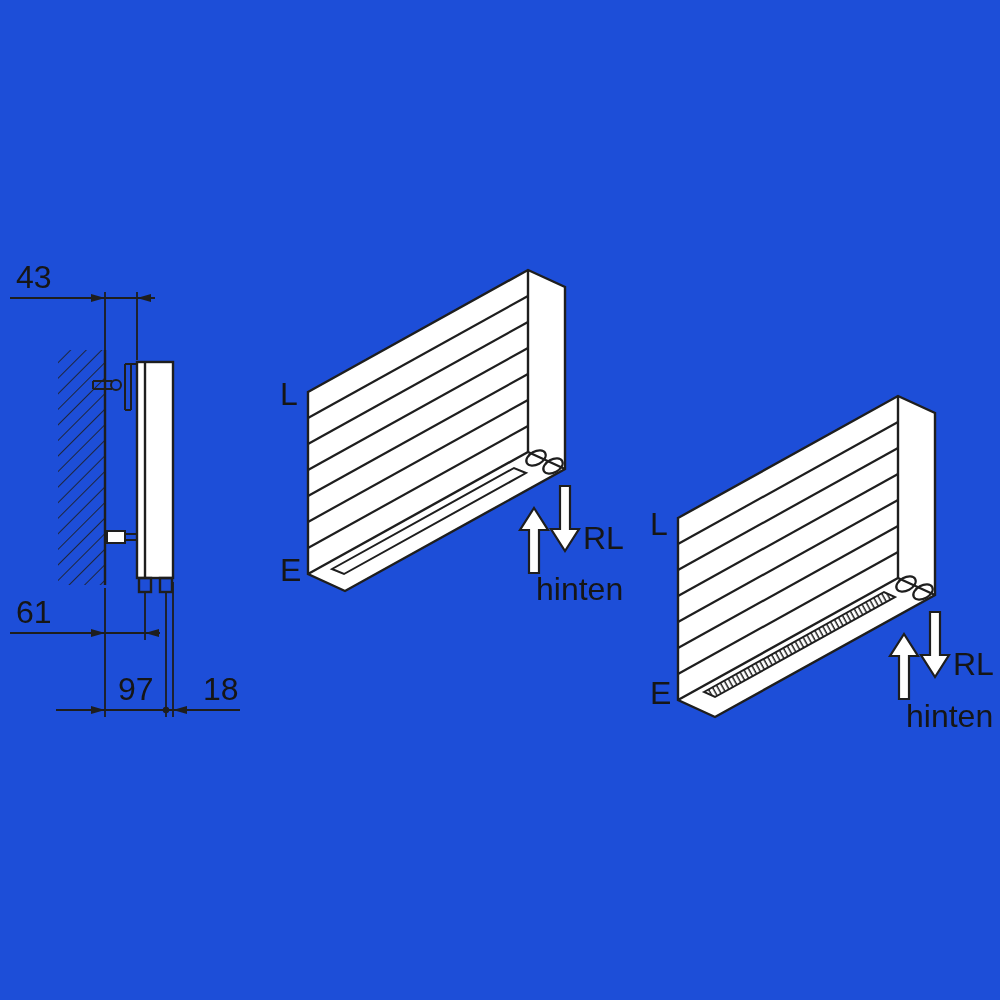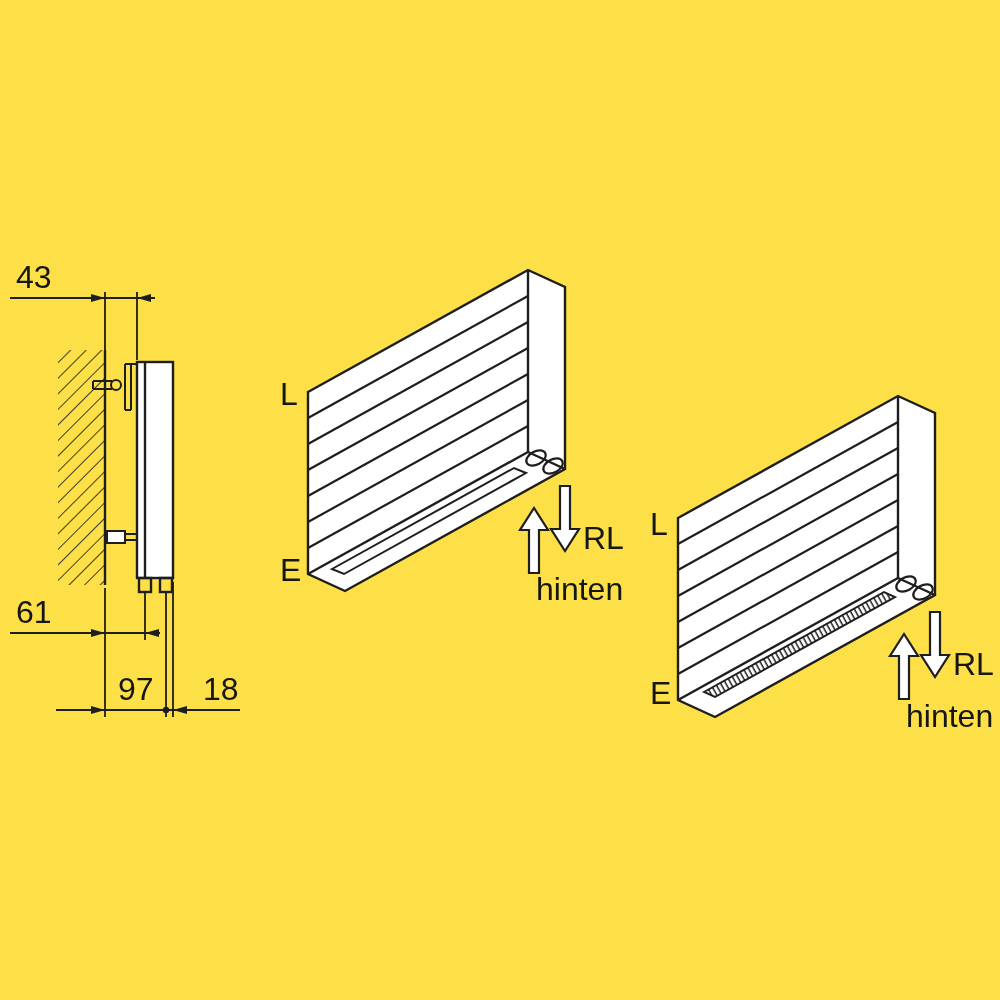--- a/index.html
+++ b/index.html
@@ -4,21 +4,21 @@
 <style>
   html, body {
     margin: 0;
     padding: 0;
     background: #ffffff;
   }
   .canvas {
     position: relative;
     width: 1000px;
     height: 1000px;
-    background: #fde047;
+    background: #1d4ed8;
     overflow: hidden;
   }
   svg {
     position: absolute;
     top: 0;
     left: 0;
   }
   svg text {
     font-family: "Liberation Sans", "DejaVu Sans", sans-serif;
     font-size: 32px;

